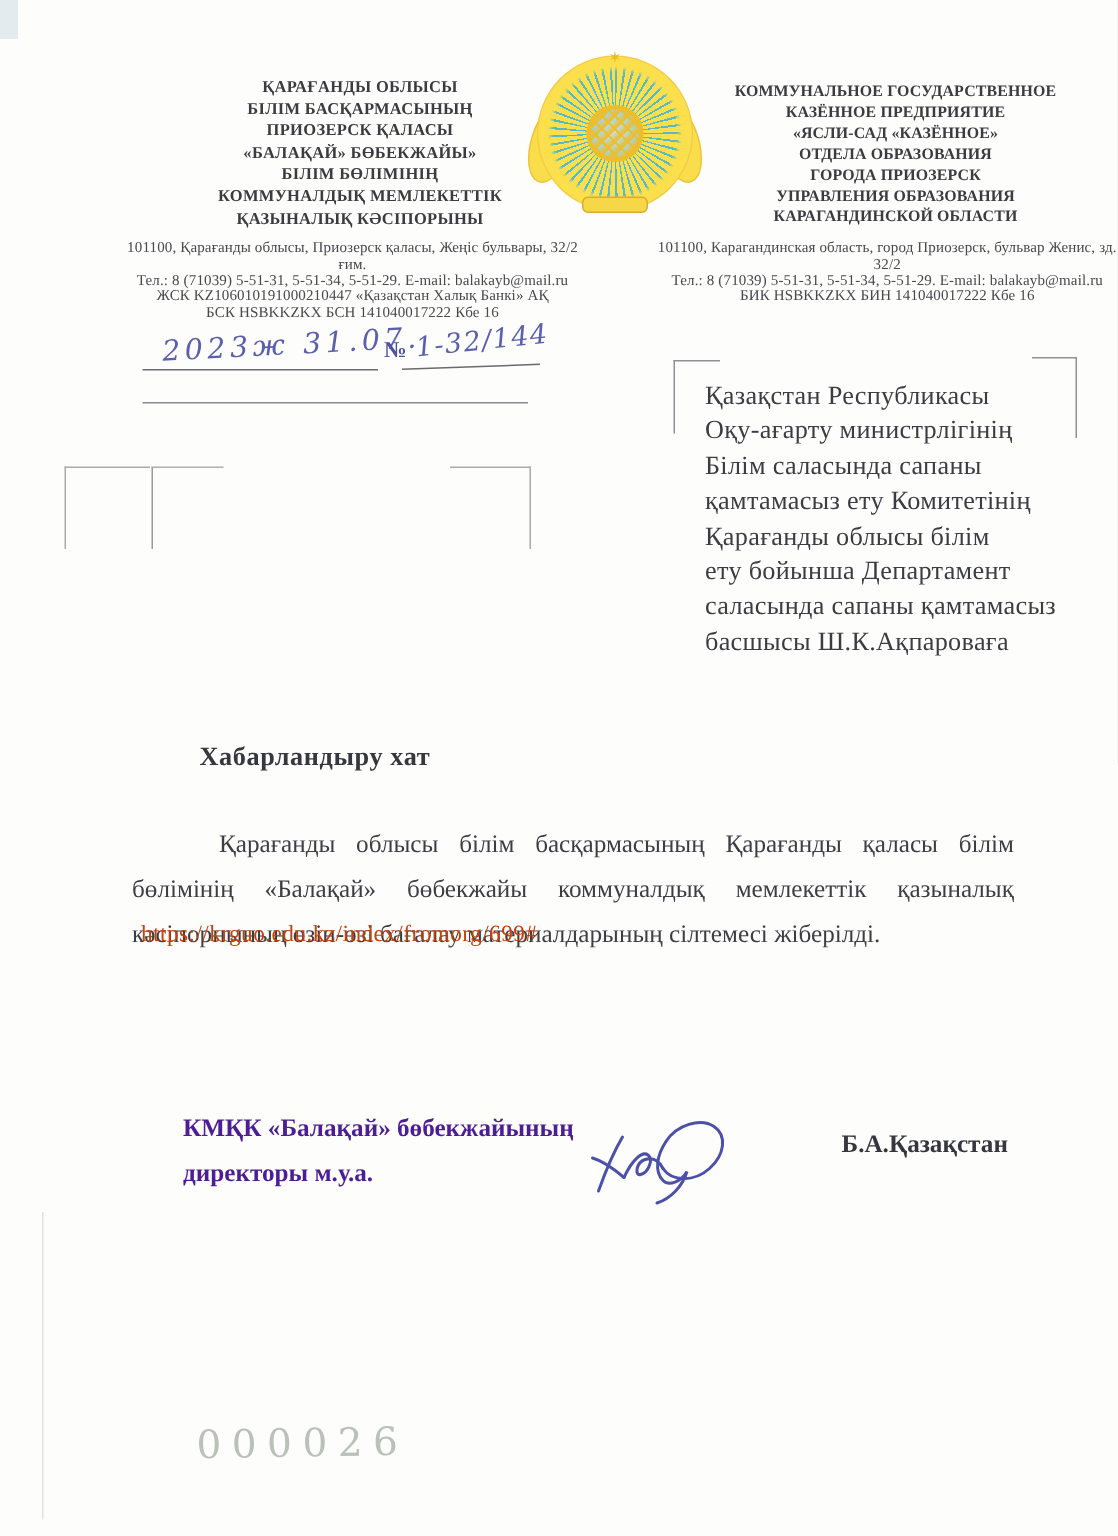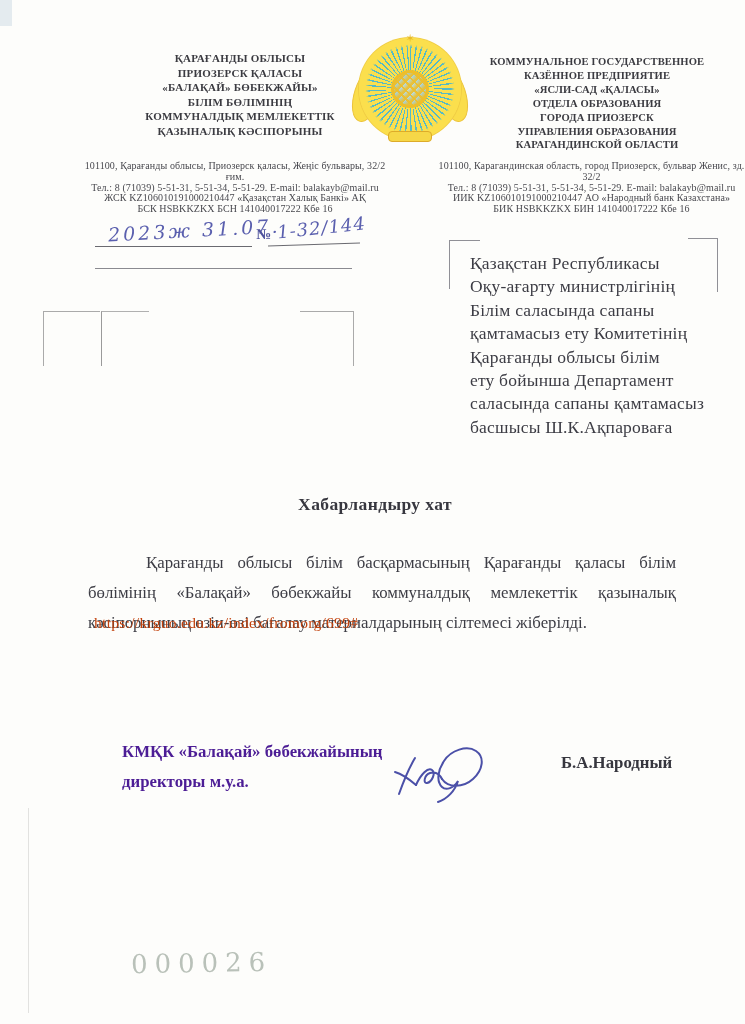--- a/index.html
+++ b/index.html
@@ -57,21 +57,21 @@
   .c2{left:101px;top:311px;width:47px;height:54px;border-top:1px solid #b0b0b0;border-left:1px solid #9a9a9a;}
   .c3{left:300px;top:311px;width:53px;height:54px;border-top:1px solid #aaa;border-right:1px solid #aaa;}
   .rc-left{left:449px;top:240px;width:30px;height:48px;border-top:1px solid #909096;border-left:1px solid #909096;}
   .rc-right{left:688px;top:238px;width:29px;height:53px;border-top:1px solid #909096;border-right:1px solid #909096;}
 
   
   .recipient{position:absolute;left:470px;top:252px;width:256px;
     font-size:17.5px;line-height:23.4px;color:#3c3c44;letter-spacing:.2px;}
 
   
-  .title{position:absolute;left:133px;top:494px;width:484px;text-align:center;
+  .title{position:absolute;left:133px;top:494px;width:484px;
     font-weight:bold;font-size:17.5px;letter-spacing:.4px;color:#37373f;}
   .body-par{position:absolute;left:88px;top:528px;width:588px;
     font-size:16.8px;line-height:30.2px;text-align:justify;text-indent:58px;color:#3d3d45;margin-top:20px;}
   .link-line{position:absolute;left:94px;top:614px;font-size:15.5px;color:#c2410c;letter-spacing:.3px;}
 
   
   .sig-position{position:absolute;left:122px;top:737px;width:340px;
     font-weight:bold;font-size:16.8px;line-height:30px;color:#4c1d95;}
   .sig-name{position:absolute;left:561px;top:753px;font-weight:bold;font-size:16.8px;color:#36363e;}
   .sig-svg{position:absolute;left:383px;top:722px;}
@@ -83,20 +83,21 @@
 </head>
 <body>
 
 <div class="page">
 
   <div class="scan-smudge"></div>
   <div class="scan-edge-line"></div>
 
   <div class="hdr hdr-left">
     <div>ҚАРАҒАНДЫ ОБЛЫСЫ</div>
+    <div>БІЛІМ БАСҚАРМАСЫНЫҢ</div>
     <div>ПРИОЗЕРСК ҚАЛАСЫ</div>
     <div>«БАЛАҚАЙ» БӨБЕКЖАЙЫ»</div>
     <div>БІЛІМ БӨЛІМІНІҢ</div>
     <div>КОММУНАЛДЫҚ  МЕМЛЕКЕТТІК</div>
     <div>ҚАЗЫНАЛЫҚ  КӘСІПОРЫНЫ</div>
   </div>
 
   <div class="emblem">
     <div class="wing wing-left"></div>
     <div class="wing wing-right"></div>
@@ -104,37 +105,36 @@
     <div class="emblem-rays"></div>
     <div class="emblem-rim"></div>
     <div class="emblem-center"></div>
     <div class="emblem-star">✶</div>
     <div class="emblem-banner"></div>
   </div>
 
   <div class="hdr hdr-right">
     <div>КОММУНАЛЬНОЕ ГОСУДАРСТВЕННОЕ</div>
     <div>КАЗЁННОЕ ПРЕДПРИЯТИЕ</div>
-    <div>«ЯСЛИ-САД «ҚАЛАСЫ»</div>
+    <div>«ЯСЛИ-САД «КАЗЁННОЕ»</div>
     <div>ОТДЕЛА ОБРАЗОВАНИЯ</div>
     <div>ГОРОДА ПРИОЗЕРСК</div>
     <div>УПРАВЛЕНИЯ ОБРАЗОВАНИЯ</div>
     <div>КАРАГАНДИНСКОЙ ОБЛАСТИ</div>
   </div>
 
   <div class="contact contact-left">
     <div>101100, Қарағанды облысы, Приозерск қаласы, Жеңіс бульвары, 32/2 ғим.</div>
     <div>Тел.: 8 (71039) 5-51-31, 5-51-34, 5-51-29. E-mail: balakayb@mail.ru</div>
     <div>ЖСК KZ106010191000210447   «Қазақстан Халық Банкі» АҚ</div>
     <div>БСК HSBKKZKX   БСН 141040017222   Кбе 16</div>
   </div>
   <div class="contact contact-right">
     <div>101100, Карагандинская область, город Приозерск, бульвар Женис, зд. 32/2</div>
     <div>Тел.: 8 (71039) 5-51-31, 5-51-34, 5-51-29. E-mail: balakayb@mail.ru</div>
-    <div>ИИК KZ106010191000210447   АО «Народный банк Казахстана»</div>
     <div>БИК HSBKKZKX   БИН 141040017222   Кбе 16</div>
   </div>
 
   <div class="hand ref-date">2023ж  31.07.</div>
   <div class="ref-no-sign">№</div>
   <div class="hand ref-number">1-32/144</div>
   <div class="uline uline-date"></div>
   <div class="uline uline-number"></div>
   <div class="uline uline-blank"></div>
 
@@ -166,17 +166,17 @@
 
   <svg class="sig-svg" width="120" height="88" viewBox="0 0 120 88">
     <g fill="none" stroke="#4b50a8" stroke-width="2" stroke-linecap="round">
       <path d="M16,72 C21,58 26,46 32,36"></path>
       <path d="M12,50 C19,52 26,57 33,63"></path>
       <path d="M33,63 C38,52 45,45 49,48 C53,51 49,60 44,61 C40,62 41,53 47,51 C53,49 57,53 59,57"></path>
       <path d="M59,57 C65,66 80,66 90,57 C100,48 102,35 93,29 C84,23 68,28 61,39 C55,48 53,59 59,65 C63,69 71,66 75,59 C72,69 64,77 55,80"></path>
     </g>
   </svg>
 
-  <div class="sig-name">Б.А.Народный</div>
+  <div class="sig-name">Б.А.Қазақстан</div>
 
   <div class="stamp">000026</div>
 
 </div>
 
 </body></html>

